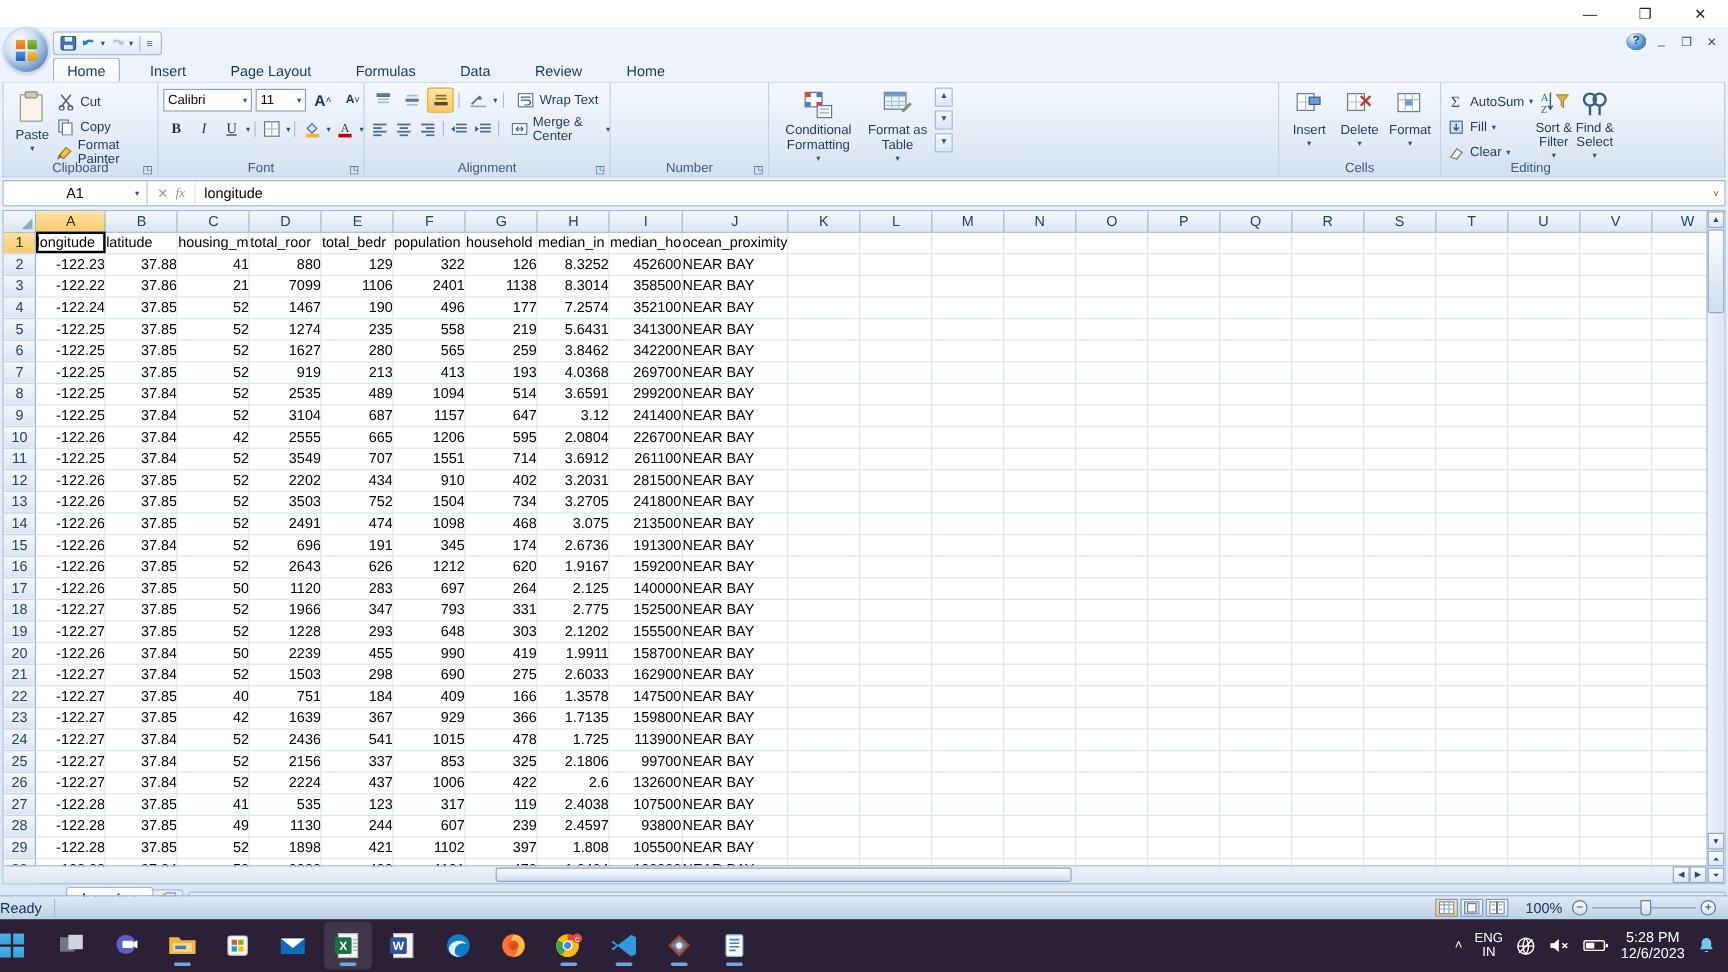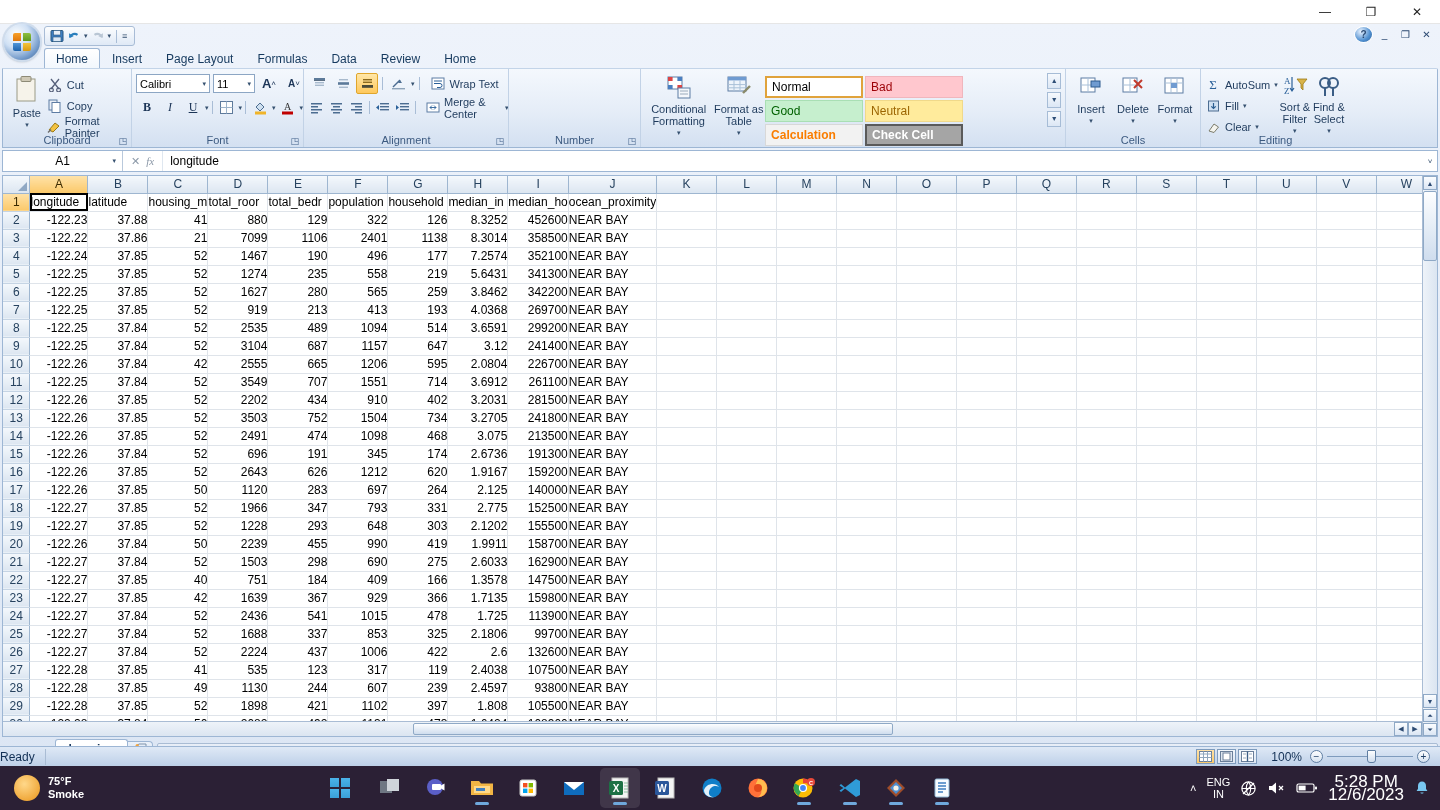--- a/index.html
+++ b/index.html
@@ -74,21 +74,21 @@
   .helpo {
     width:16px;height:16px;border-radius:50%;
     background:radial-gradient(circle at 35% 30%,#eaf3ff,#4f8fd0 60%,#2a5b94);
     color:#fff; font-size:9px; font-weight:bold; display:flex;align-items:center;justify-content:center;
     border:1px solid #fff;
   }
 
   
   .tabs {
     position:relative; height:20px; margin-left:44px;
-    display:flex; align-items:flex-end; gap:0;
+    display:flex; align-items:flex-end; gap:13px;
   }
   .tab {
     height:20px; padding:0 11px; line-height:20px; font-size:12px; color:#15395e;
     border:1px solid transparent; border-bottom:none;
     border-radius:3px 3px 0 0;
   }
   .tab.sel {
     background:linear-gradient(#ffffff,#f2f7fd);
     border-color:#9db6d4;
     color:#15395e;
@@ -286,21 +286,21 @@
   .searchbox {
     width:192px; height:30px; border-radius:15px; background:#f3f3f3;
     display:flex; align-items:center; gap:8px; padding-left:13px;
     color:#3a3a3a; font-size:12px;
   }
   .tb-icon { width:40px; height:40px; display:flex; align-items:center; justify-content:center; position:relative; }
   .tb-icon .und { position:absolute; bottom:3px; width:14px; height:3px; border-radius:2px; background:#6fa8dc; }
   .tb-icon.active { background:rgba(255,255,255,.10); border-radius:5px; }
   .tb-right { margin-left:auto; display:flex; align-items:center; gap:10px; padding-right:10px; color:#fff; }
   .lang { text-align:center; font-size:11px; line-height:12px; }
-  .clock { text-align:center; font-size:17px; line-height:13px; }
+  .clock { text-align:center; font-size:12px; line-height:13px; }
   .chev { font-size:11px; }
   svg { display:block; }
 </style>
 </head>
 <body>
 
 <div id="app">
 
   <div class="winbar">
     <div class="winctl">
@@ -623,28 +623,20 @@
               <svg width="28" height="26" viewBox="0 0 28 26">
                   <rect x="3" y="2" width="18" height="14" fill="#eef4fb" stroke="#5d7ca3"></rect>
                   <rect x="3" y="2" width="18" height="3.4" fill="#6f9bd1"></rect>
                   <path d="M9 5.4V16M15 5.4V16M3 9.6h18M3 12.8h18" stroke="#a9c0d8"></path>
                   <path d="M18 18 L25 11" stroke="#8a8a6a" stroke-width="2.4"></path>
                 </svg>
             </span>
             <span>Format as Table</span>
             <span class="caret">▾</span>
           </div>
-          <div style="display:flex;flex-wrap:wrap;width:308px;padding-top:3px;">
-            <div class="stylecell st-normal">Normal</div>
-            <div class="stylecell st-bad">Bad</div>
-            <div class="stylecell st-good">Good</div>
-            <div class="stylecell st-neutral">Neutral</div>
-            <div class="stylecell st-calc">Calculation</div>
-            <div class="stylecell st-check">Check Cell</div>
-          </div>
           <div class="galscroll">
             <b>▲</b>
             <b>▼</b>
             <b>▼</b>
           </div>
         </div>
       </div>
 
       <div class="grp" style="width:135px;">
         <div class="gbody">
@@ -1407,21 +1399,21 @@
               <td class="cell num" style="width: 60px;"></td>
               <td class="cell num" style="width: 60px;"></td>
               <td class="cell num" style="width: 60px;"></td>
               <td class="cell num" style="width: 60px;"></td>
             </tr>
             <tr>
               <td class="rhead">25</td>
               <td class="cell num" style="width: 58px;">-122.27</td>
               <td class="cell num" style="width: 60px;">37.84</td>
               <td class="cell num" style="width: 60px;">52</td>
-              <td class="cell num" style="width: 60px;">1688</td>
+              <td class="cell num" style="width: 60px;">2156</td>
               <td class="cell num" style="width: 60px;">337</td>
               <td class="cell num" style="width: 60px;">853</td>
               <td class="cell num" style="width: 60px;">325</td>
               <td class="cell num" style="width: 60px;">2.1806</td>
               <td class="cell num" style="width: 59px;">99700</td>
               <td class="cell txt" style="width: 60px;">NEAR BAY</td>
               <td class="cell num" style="width: 60px;"></td>
               <td class="cell num" style="width: 60px;"></td>
               <td class="cell num" style="width: 60px;"></td>
               <td class="cell num" style="width: 60px;"></td>
@@ -1664,27 +1656,20 @@
     <div class="zoomslider">
       <span class="zcirc">−</span>
       <span class="zs-line">
           <span class="zs-knob"></span>
         </span>
       <span class="zcirc">+</span>
     </div>
   </div>
 
   <div class="taskbar">
-    <div class="tb-weather">
-      <span class="sunicon"></span>
-      <span class="wtext">
-        <b>75°F</b>
-        <b>Smoke</b>
-      </span>
-    </div>
 
     <div class="tb-center">
       <span class="winlogo"></span>
 
       <div class="tb-icon">
         <svg width="22" height="20" viewBox="0 0 22 20">
             <rect x="1" y="3" width="12" height="12" fill="#6f7783"></rect>
             <rect x="8" y="1" width="12" height="12" fill="#cfd4da"></rect>
           </svg>
       </div>

